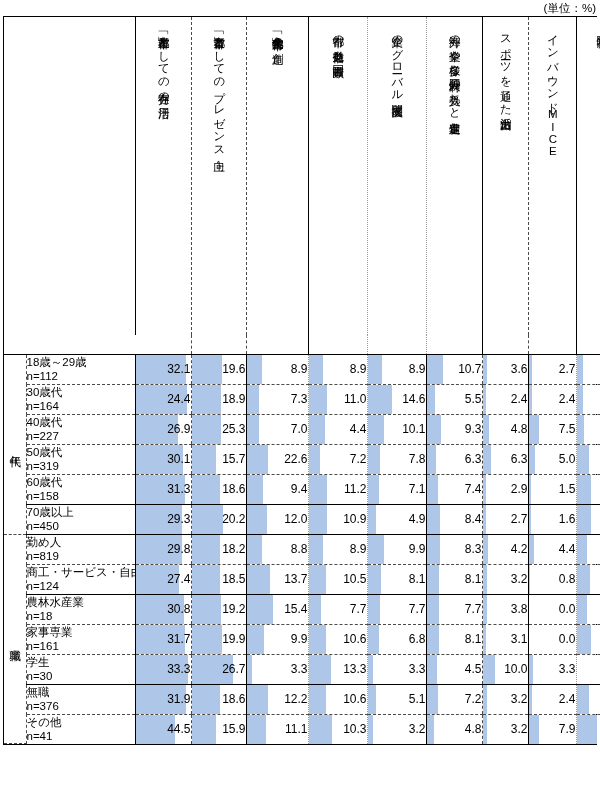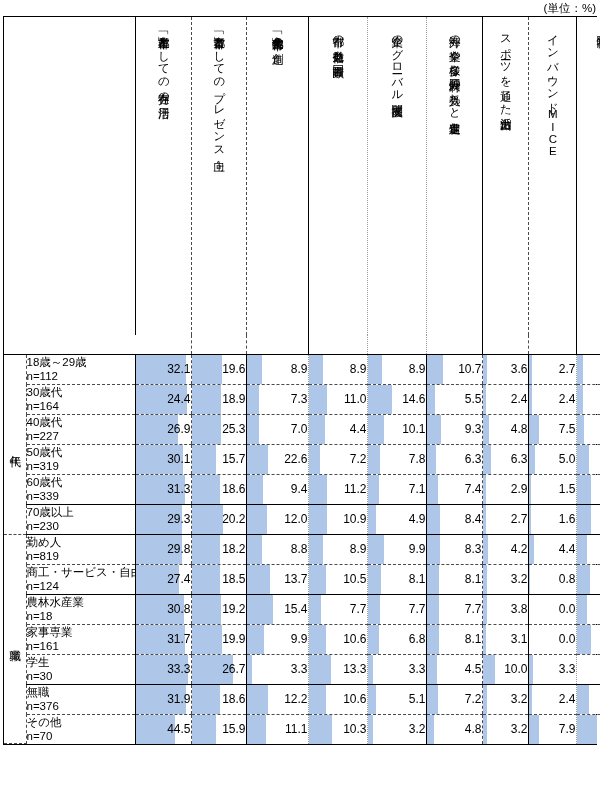--- a/index.html
+++ b/index.html
@@ -284,38 +284,38 @@
             <td class="val sep-solid"><span class="bar" style="width: 18%; background: rgb(174, 198, 232);"></span><span class="num">6.3</span></td>
             <td class="val sep-dash"><span class="bar" style="width: 18%; background: rgb(174, 198, 232);"></span><span class="num">6.3</span></td>
             <td class="val sep-solid"><span class="bar" style="width: 14.29%; background: rgb(174, 198, 232);"></span><span class="num">5.0</span></td>
             <td class="val sep-dot">
               <span class="bar" style="width: 26%; background: rgb(174, 198, 232);"></span>
             </td>
           </tr>
           <tr class="data-row rb-solid">
             <td class="row-label">
               <span class="nm">60歳代</span>
-              <span class="nn">n=339</span>
+              <span class="nn">n=158</span>
             </td>
             <td class="val"><span class="bar" style="width: 89.43%; background: rgb(174, 198, 232);"></span><span class="num">31.3</span></td>
             <td class="val sep-dash"><span class="bar" style="width: 53.14%; background: rgb(174, 198, 232);"></span><span class="num">18.6</span></td>
             <td class="val sep-solid"><span class="bar" style="width: 26.86%; background: rgb(174, 198, 232);"></span><span class="num">9.4</span></td>
             <td class="val sep-dot"><span class="bar" style="width: 32%; background: rgb(174, 198, 232);"></span><span class="num">11.2</span></td>
             <td class="val sep-dot"><span class="bar" style="width: 20.29%; background: rgb(174, 198, 232);"></span><span class="num">7.1</span></td>
             <td class="val sep-solid"><span class="bar" style="width: 21.14%; background: rgb(174, 198, 232);"></span><span class="num">7.4</span></td>
             <td class="val sep-dash"><span class="bar" style="width: 8.29%; background: rgb(174, 198, 232);"></span><span class="num">2.9</span></td>
             <td class="val sep-solid"><span class="bar" style="width: 4.29%; background: rgb(174, 198, 232);"></span><span class="num">1.5</span></td>
             <td class="val sep-dot">
               <span class="bar" style="width: 30.29%; background: rgb(174, 198, 232);"></span>
             </td>
           </tr>
           <tr class="data-row rb-solid">
             <td class="row-label">
               <span class="nm">70歳以上</span>
-              <span class="nn">n=230</span>
+              <span class="nn">n=450</span>
             </td>
             <td class="val"><span class="bar" style="width: 83.71%; background: rgb(174, 198, 232);"></span><span class="num">29.3</span></td>
             <td class="val sep-dash"><span class="bar" style="width: 57.71%; background: rgb(174, 198, 232);"></span><span class="num">20.2</span></td>
             <td class="val sep-solid"><span class="bar" style="width: 34.29%; background: rgb(174, 198, 232);"></span><span class="num">12.0</span></td>
             <td class="val sep-dot"><span class="bar" style="width: 31.14%; background: rgb(174, 198, 232);"></span><span class="num">10.9</span></td>
             <td class="val sep-dot"><span class="bar" style="width: 14%; background: rgb(174, 198, 232);"></span><span class="num">4.9</span></td>
             <td class="val sep-solid"><span class="bar" style="width: 24%; background: rgb(174, 198, 232);"></span><span class="num">8.4</span></td>
             <td class="val sep-dash"><span class="bar" style="width: 7.71%; background: rgb(174, 198, 232);"></span><span class="num">2.7</span></td>
             <td class="val sep-solid"><span class="bar" style="width: 4.57%; background: rgb(174, 198, 232);"></span><span class="num">1.6</span></td>
             <td class="val sep-dot">
@@ -421,21 +421,21 @@
             <td class="val sep-solid"><span class="bar" style="width: 20.57%; background: rgb(174, 198, 232);"></span><span class="num">7.2</span></td>
             <td class="val sep-dash"><span class="bar" style="width: 9.14%; background: rgb(174, 198, 232);"></span><span class="num">3.2</span></td>
             <td class="val sep-solid"><span class="bar" style="width: 6.86%; background: rgb(174, 198, 232);"></span><span class="num">2.4</span></td>
             <td class="val sep-dot">
               <span class="bar" style="width: 25.14%; background: rgb(174, 198, 232);"></span>
             </td>
           </tr>
           <tr class="data-row rb-none">
             <td class="row-label">
               <span class="nm">その他</span>
-              <span class="nn">n=70</span>
+              <span class="nn">n=41</span>
             </td>
             <td class="val"><span class="bar" style="width: 72.57%; background: rgb(174, 198, 232);"></span><span class="num">44.5</span></td>
             <td class="val sep-dash"><span class="bar" style="width: 45.43%; background: rgb(174, 198, 232);"></span><span class="num">15.9</span></td>
             <td class="val sep-solid"><span class="bar" style="width: 31.71%; background: rgb(174, 198, 232);"></span><span class="num">11.1</span></td>
             <td class="val sep-dot"><span class="bar" style="width: 40.86%; background: rgb(174, 198, 232);"></span><span class="num">10.3</span></td>
             <td class="val sep-dot"><span class="bar" style="width: 9.14%; background: rgb(174, 198, 232);"></span><span class="num">3.2</span></td>
             <td class="val sep-solid"><span class="bar" style="width: 13.71%; background: rgb(174, 198, 232);"></span><span class="num">4.8</span></td>
             <td class="val sep-dash"><span class="bar" style="width: 9.14%; background: rgb(174, 198, 232);"></span><span class="num">3.2</span></td>
             <td class="val sep-solid"><span class="bar" style="width: 22.57%; background: rgb(174, 198, 232);"></span><span class="num">7.9</span></td>
             <td class="val sep-dot">

